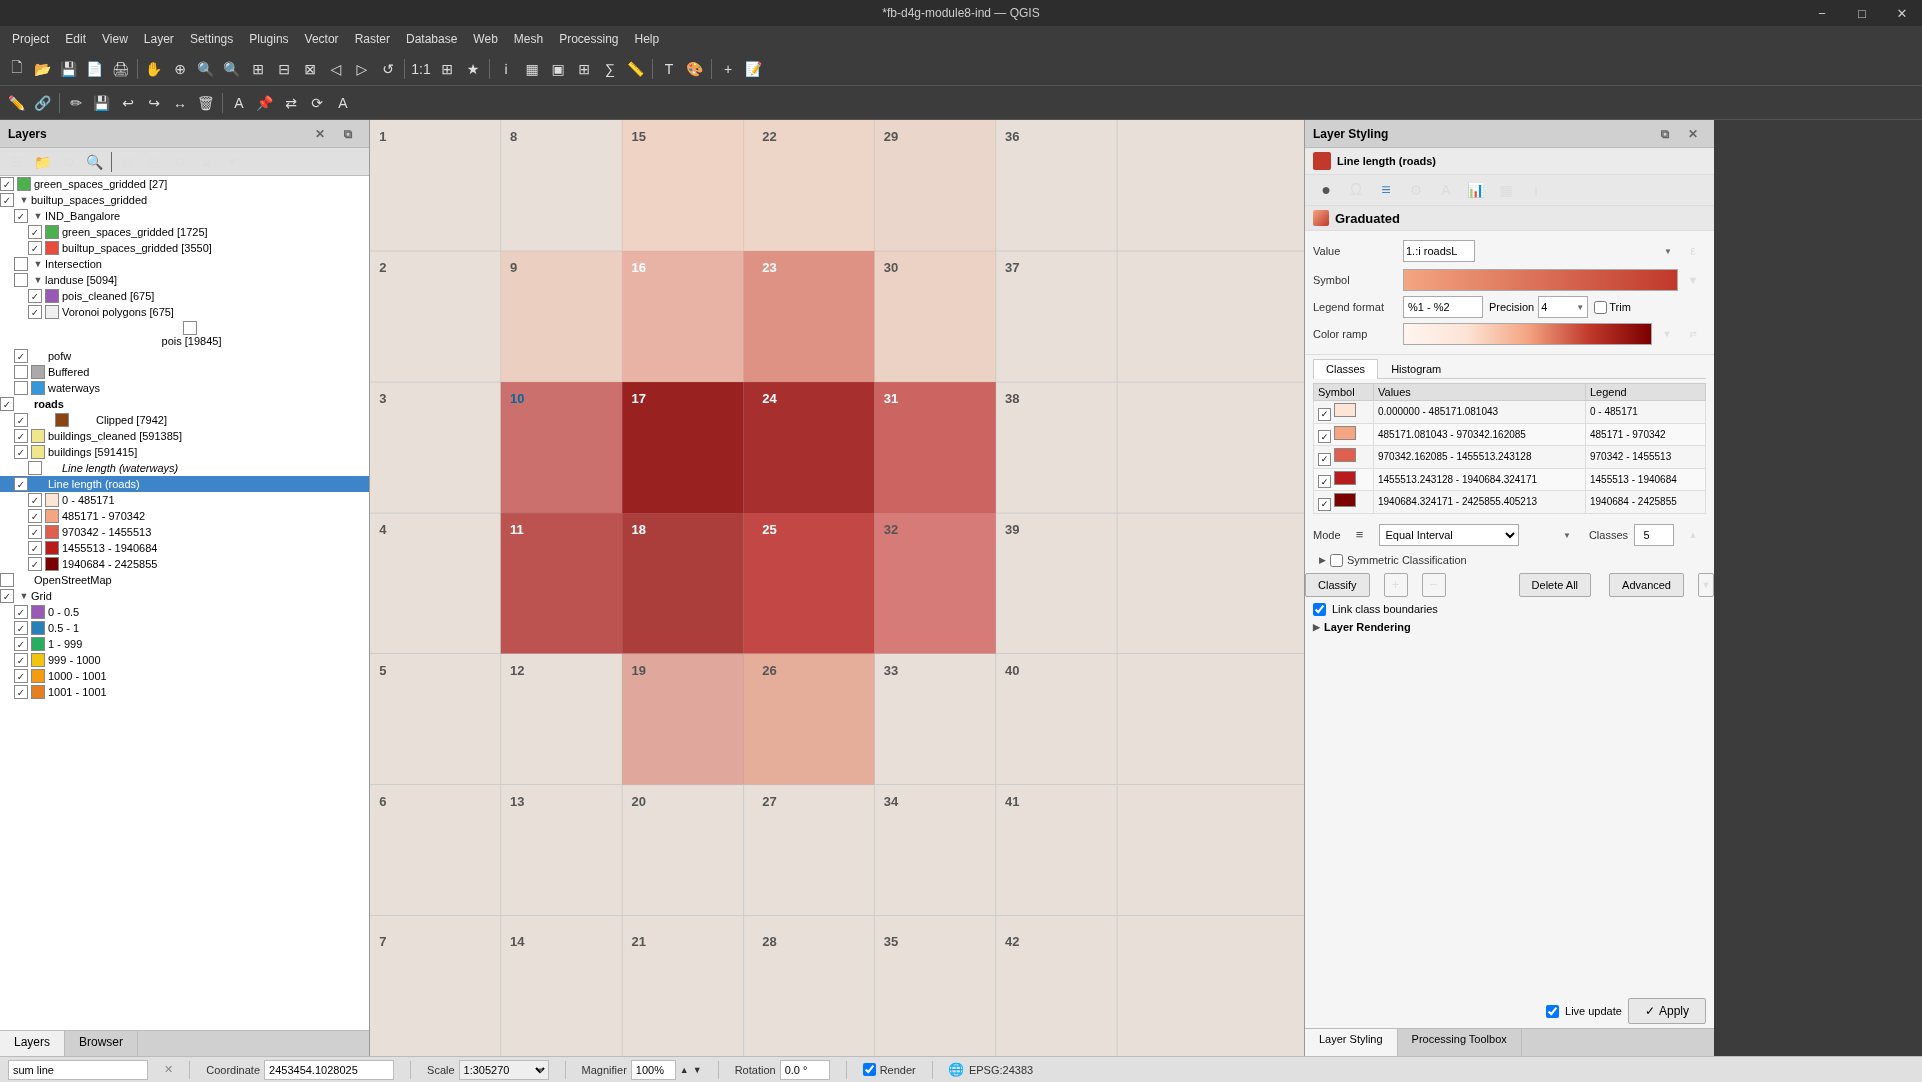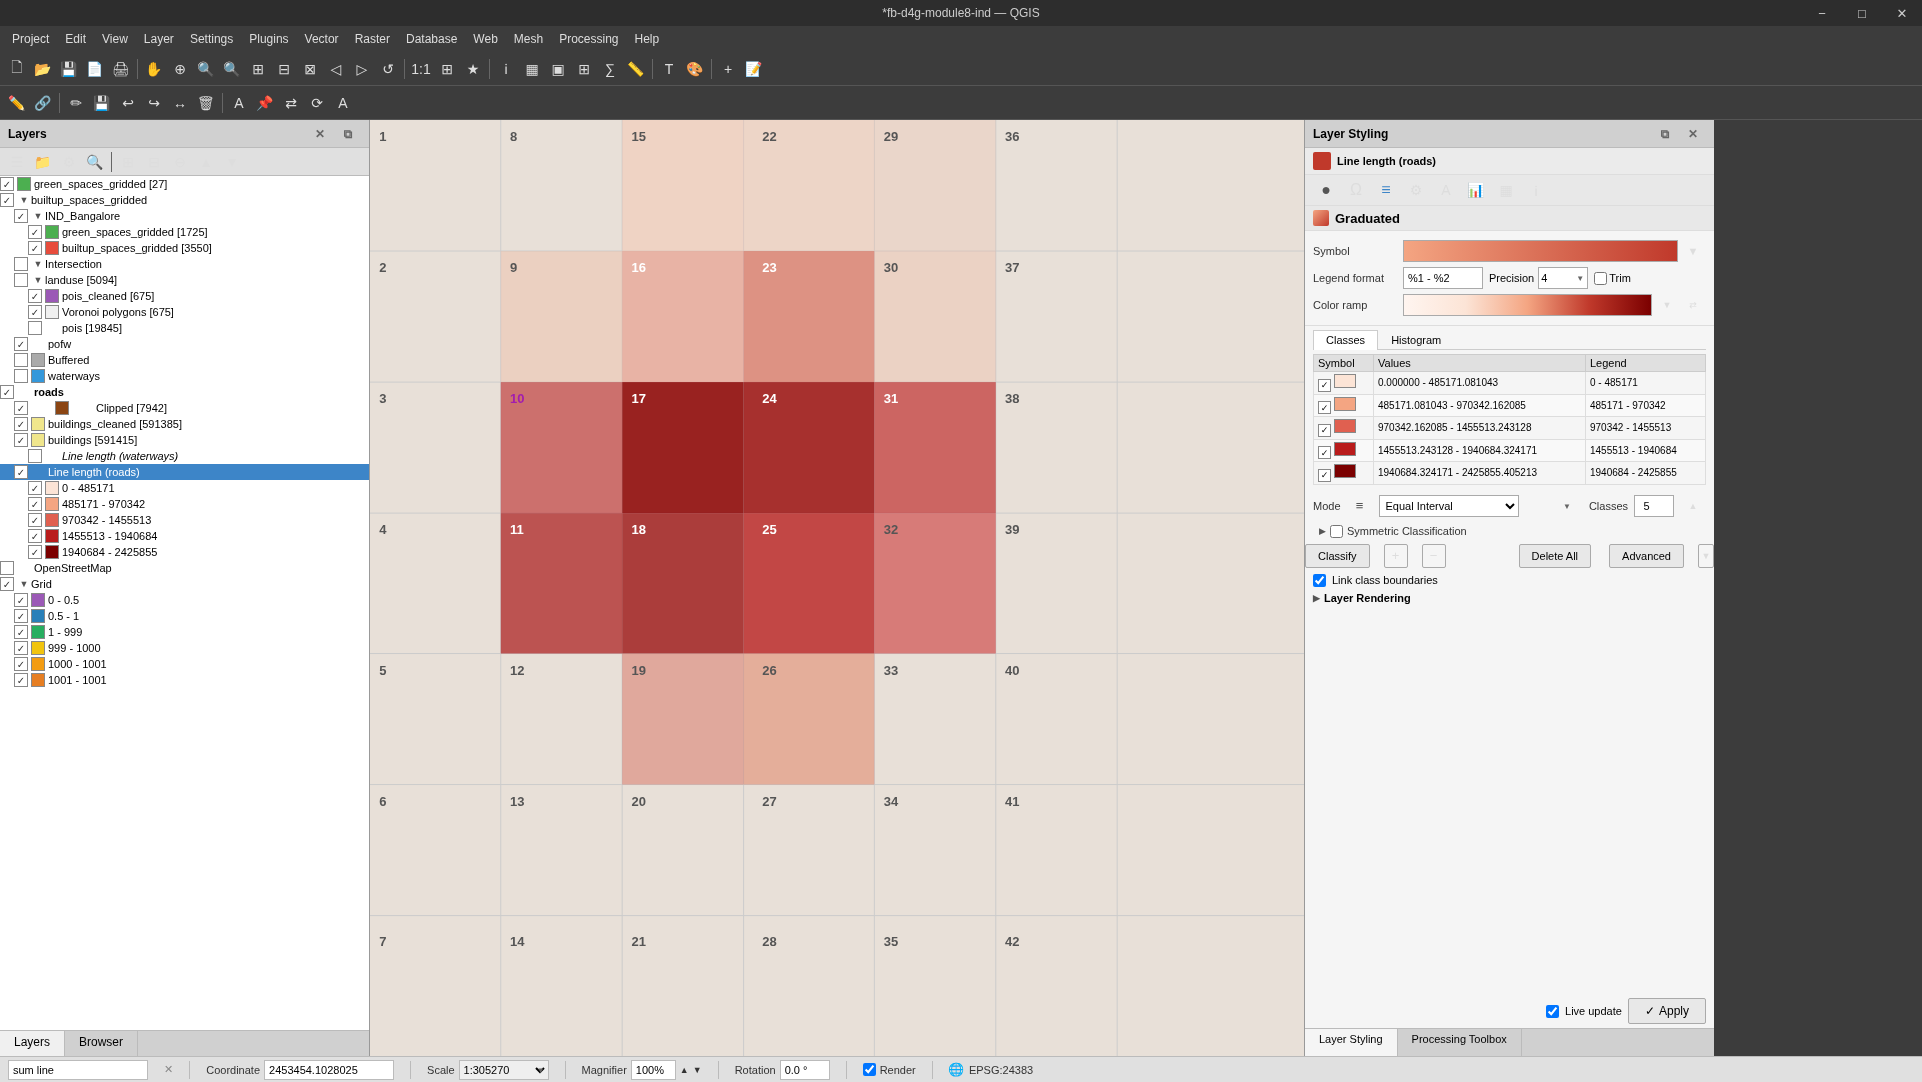--- a/index.html
+++ b/index.html
@@ -248,21 +248,21 @@
         <div class="layer-item" style="padding-left: 28px;">
           <span class="checkbox checked"></span>
           <span class="layer-color" style="background: rgb(155, 89, 182);"></span>
           <span>pois_cleaned [675]</span>
         </div>
         <div class="layer-item" style="padding-left: 28px;">
           <span class="checkbox checked"></span>
           <span class="layer-color" style="background: rgb(240, 240, 240);"></span>
           <span>Voronoi polygons [675]</span>
         </div>
-        <div class="layer-item" style="padding-left: 28px;">
+        <div class="layer-item" style="padding-left: 18px; flex-direction: column;">
           <span class="checkbox"></span>
           <span style="width: 17px; display: inline-block;"></span>
           <span>pois [19845]</span>
         </div>
         <div class="layer-item" style="padding-left: 14px;">
           <span class="checkbox checked"></span>
           <span style="width: 17px; display: inline-block;"></span>
           <span>pofw</span>
         </div>
         <div class="layer-item" style="padding-left: 14px;">
@@ -440,21 +440,21 @@
       <span class="grid-num" style="left:68%;top:1%;">36</span>
 
       <span class="grid-num" style="left:1%;top:15%;">2</span>
       <span class="grid-num" style="left:15%;top:15%;">9</span>
       <span class="grid-num" style="left:28%;top:15%;color:#fff;">16</span>
       <span class="grid-num" style="left:42%;top:15%;color:#fff;">23</span>
       <span class="grid-num" style="left:55%;top:15%;">30</span>
       <span class="grid-num" style="left:68%;top:15%;">37</span>
 
       <span class="grid-num" style="left:1%;top:29%;">3</span>
-      <span class="grid-num" style="left:15%;top:29%;color:#a21caf;">10</span>
+      <span class="grid-num" style="left:15%;top:29%;color:#0369a1;">10</span>
       <span class="grid-num" style="left:28%;top:29%;color:#fff;">17</span>
       <span class="grid-num" style="left:42%;top:29%;color:#fff;">24</span>
       <span class="grid-num" style="left:55%;top:29%;color:#fff;">31</span>
       <span class="grid-num" style="left:68%;top:29%;">38</span>
 
       <span class="grid-num" style="left:1%;top:43%;">4</span>
       <span class="grid-num" style="left:15%;top:43%;color:#fff;">11</span>
       <span class="grid-num" style="left:28%;top:43%;color:#fff;">18</span>
       <span class="grid-num" style="left:42%;top:43%;color:#fff;">25</span>
       <span class="grid-num" style="left:55%;top:43%;">32</span>
@@ -507,20 +507,29 @@
       <span class="tb-btn" title="Fields">▦</span>
       <span class="tb-btn" title="Metadata">ℹ</span>
     </div>
 
     <div class="grad-badge">
       <span style="width:16px;height:16px;background:linear-gradient(135deg,#f4a582,#c0392b);display:inline-block;border-radius:2px;"></span>
       <span style="font-size:13px;font-weight:bold;">Graduated</span>
     </div>
 
     <div class="styling-section">
+      <div class="styling-row">
+        <span class="styling-label">Value</span>
+        <div class="select-wrapper">
+          <select class="styling-select">
+            <option>1.:i roadsL</option>
+          </select>
+        </div>
+        <span class="tb-btn" style="font-size:12px;margin-left:4px;">ε</span>
+      </div>
       <div class="styling-row">
         <span class="styling-label">Symbol</span>
         <div class="color-bar" style="background:linear-gradient(to right,#f4a582,#c0392b);"></div>
         <span class="tb-btn" style="font-size:11px;margin-left:2px;">▼</span>
       </div>
       <div class="styling-row">
         <span class="styling-label">Legend format</span>
         <input type="text" class="styling-input" value="%1 - %2" style="width: 80px; flex: 0 0 auto;">
         <span style="margin-left:6px;font-size:11px;">Precision</span>
         <div class="select-wrapper" style="width:50px;flex:none;margin-left:4px;">

